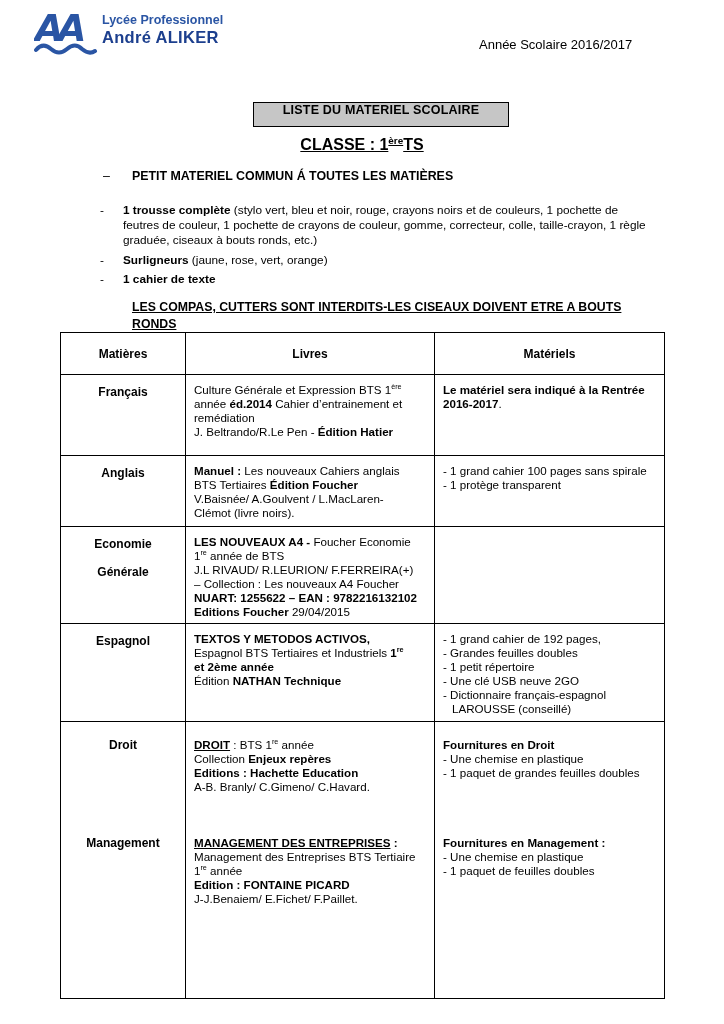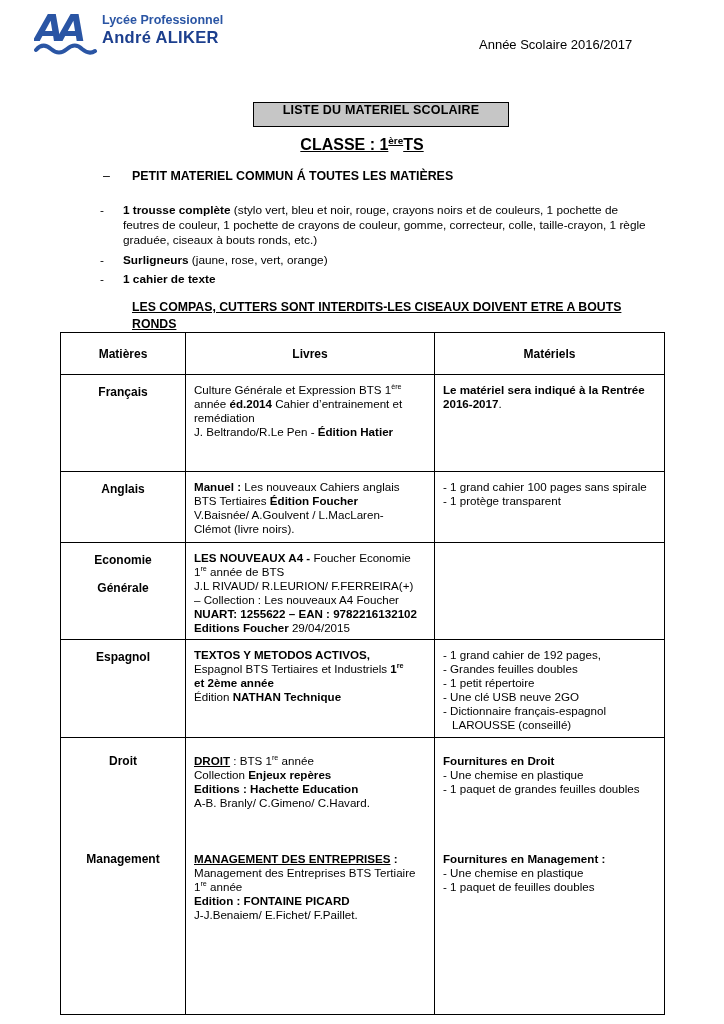--- a/index.html
+++ b/index.html
@@ -57,21 +57,21 @@
     border-collapse:collapse;table-layout:fixed;
   }
   .mat-table th,.mat-table td{border:1px solid #000;vertical-align:top;}
   .w-mat{width:125px;}
   .w-liv{width:249px;}
   .w-matl{width:230px;}
   .mat-table thead th{height:42px;vertical-align:middle;text-align:center;font-size:12px;font-weight:bold;}
   .c-mat{text-align:center;font-weight:bold;font-size:12px;padding:10px 4px 4px 4px;}
   .c-liv,.c-matl{font-size:11.6px;padding:8px 8px 4px 8px;}
   .c-liv .line,.c-matl .line,.c-mat .line{min-height:14px;line-height:14px;}
-  .r0>td{height:97px;}
+  .r0>td{height:81px;}
   .r1>td{height:71px;}
   .r2>td{height:95px;}
   .r3>td{height:98px;}
   .r4>td{height:277px;}
   .r4>.c-mat{padding-top:16px;}
   .r4>.c-liv,.r4>.c-matl{padding-top:16px;}
 </style>
 </head>
 <body>
 

